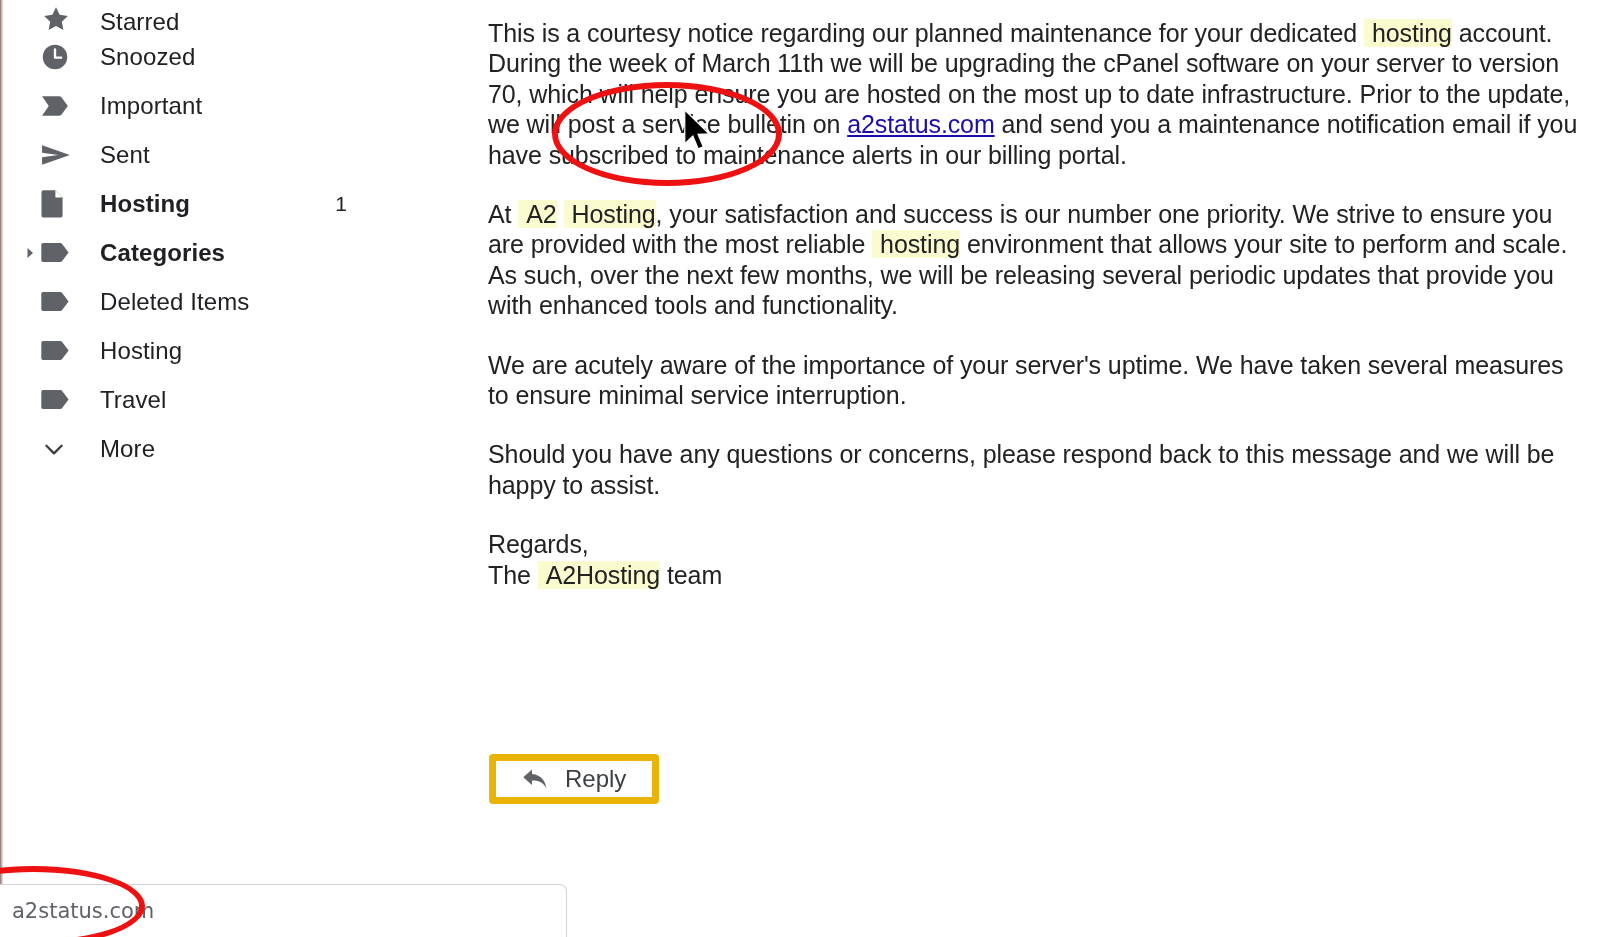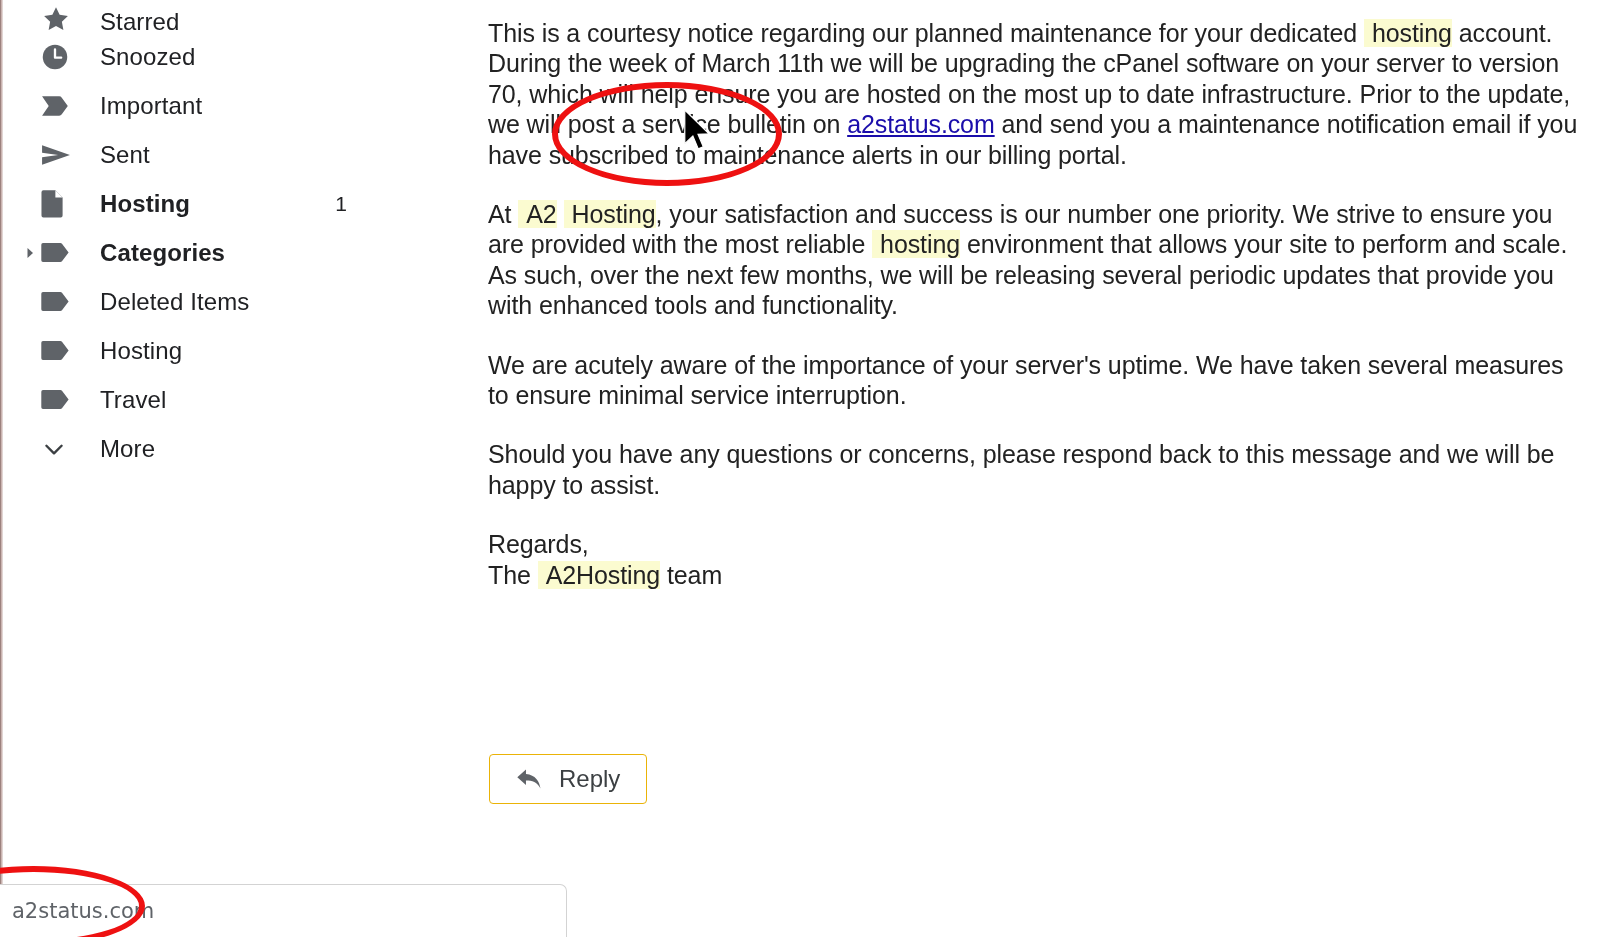--- a/index.html
+++ b/index.html
@@ -113,21 +113,21 @@
     top: 754px;
     display: flex;
     gap: 19px;
   }
   .act-btn {
     display: flex;
     align-items: center;
     gap: 17px;
     height: 50px;
     padding: 0 26px;
-    border: 1px solid #eab308;
+    border: 7px solid #eab308;
     border-radius: 4px;
     background: #ffffff;
     font-size: 24px;
     color: #3c4043;
     cursor: pointer;
     font-family: "Liberation Sans", sans-serif;
   }
   .act-btn svg { display: block; color: #5f6368; }
 
   

